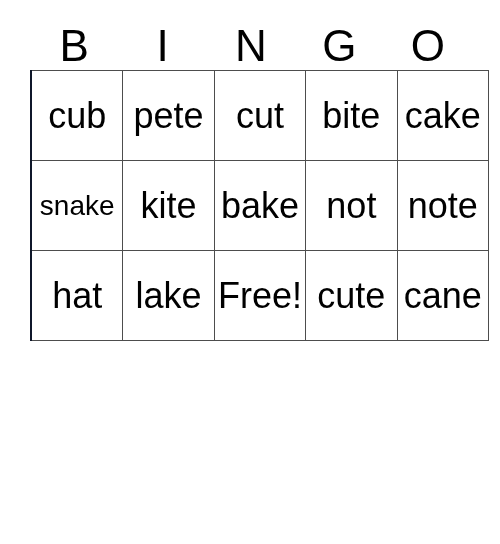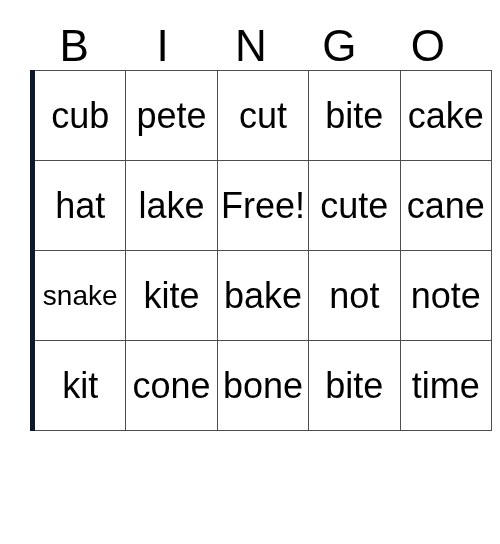--- a/index.html
+++ b/index.html
@@ -43,21 +43,21 @@
     padding-bottom: 2px;
     box-sizing: border-box;
   }
 
   
   .grid {
     width: 442px;
     border-collapse: collapse;
     table-layout: fixed;
     border-top: 1px solid #4d4d4d;
-    border-left: 5px solid #0f172a;
+    border-left: 2px solid #0f172a;
     padding-left: 20px;
   }
   .grid tr {
     height: 89px;
   }
   .grid td {
     width: 88.4px;
     height: 89px;
     border-right: 1px solid #4d4d4d;
     border-bottom: 1px solid #4d4d4d;
@@ -92,36 +92,29 @@
   <table class="grid">
     <tbody>
       <tr>
         <td>cub</td>
         <td>pete</td>
         <td>cut</td>
         <td>bite</td>
         <td>cake</td>
       </tr>
       <tr>
-        <td>hat</td>
-        <td>lake</td>
-        <td>Free!</td>
-        <td>cute</td>
-        <td>cane</td>
-      </tr>
-      <tr>
         <td class="shrink">snake</td>
         <td>kite</td>
         <td>bake</td>
         <td>not</td>
         <td>note</td>
       </tr>
       <tr>
-        <td>kit</td>
-        <td>cone</td>
-        <td>bone</td>
-        <td>bite</td>
-        <td>time</td>
+        <td>hat</td>
+        <td>lake</td>
+        <td>Free!</td>
+        <td>cute</td>
+        <td>cane</td>
       </tr>
     </tbody>
   </table>
 
 </div>
 
 </body></html>

